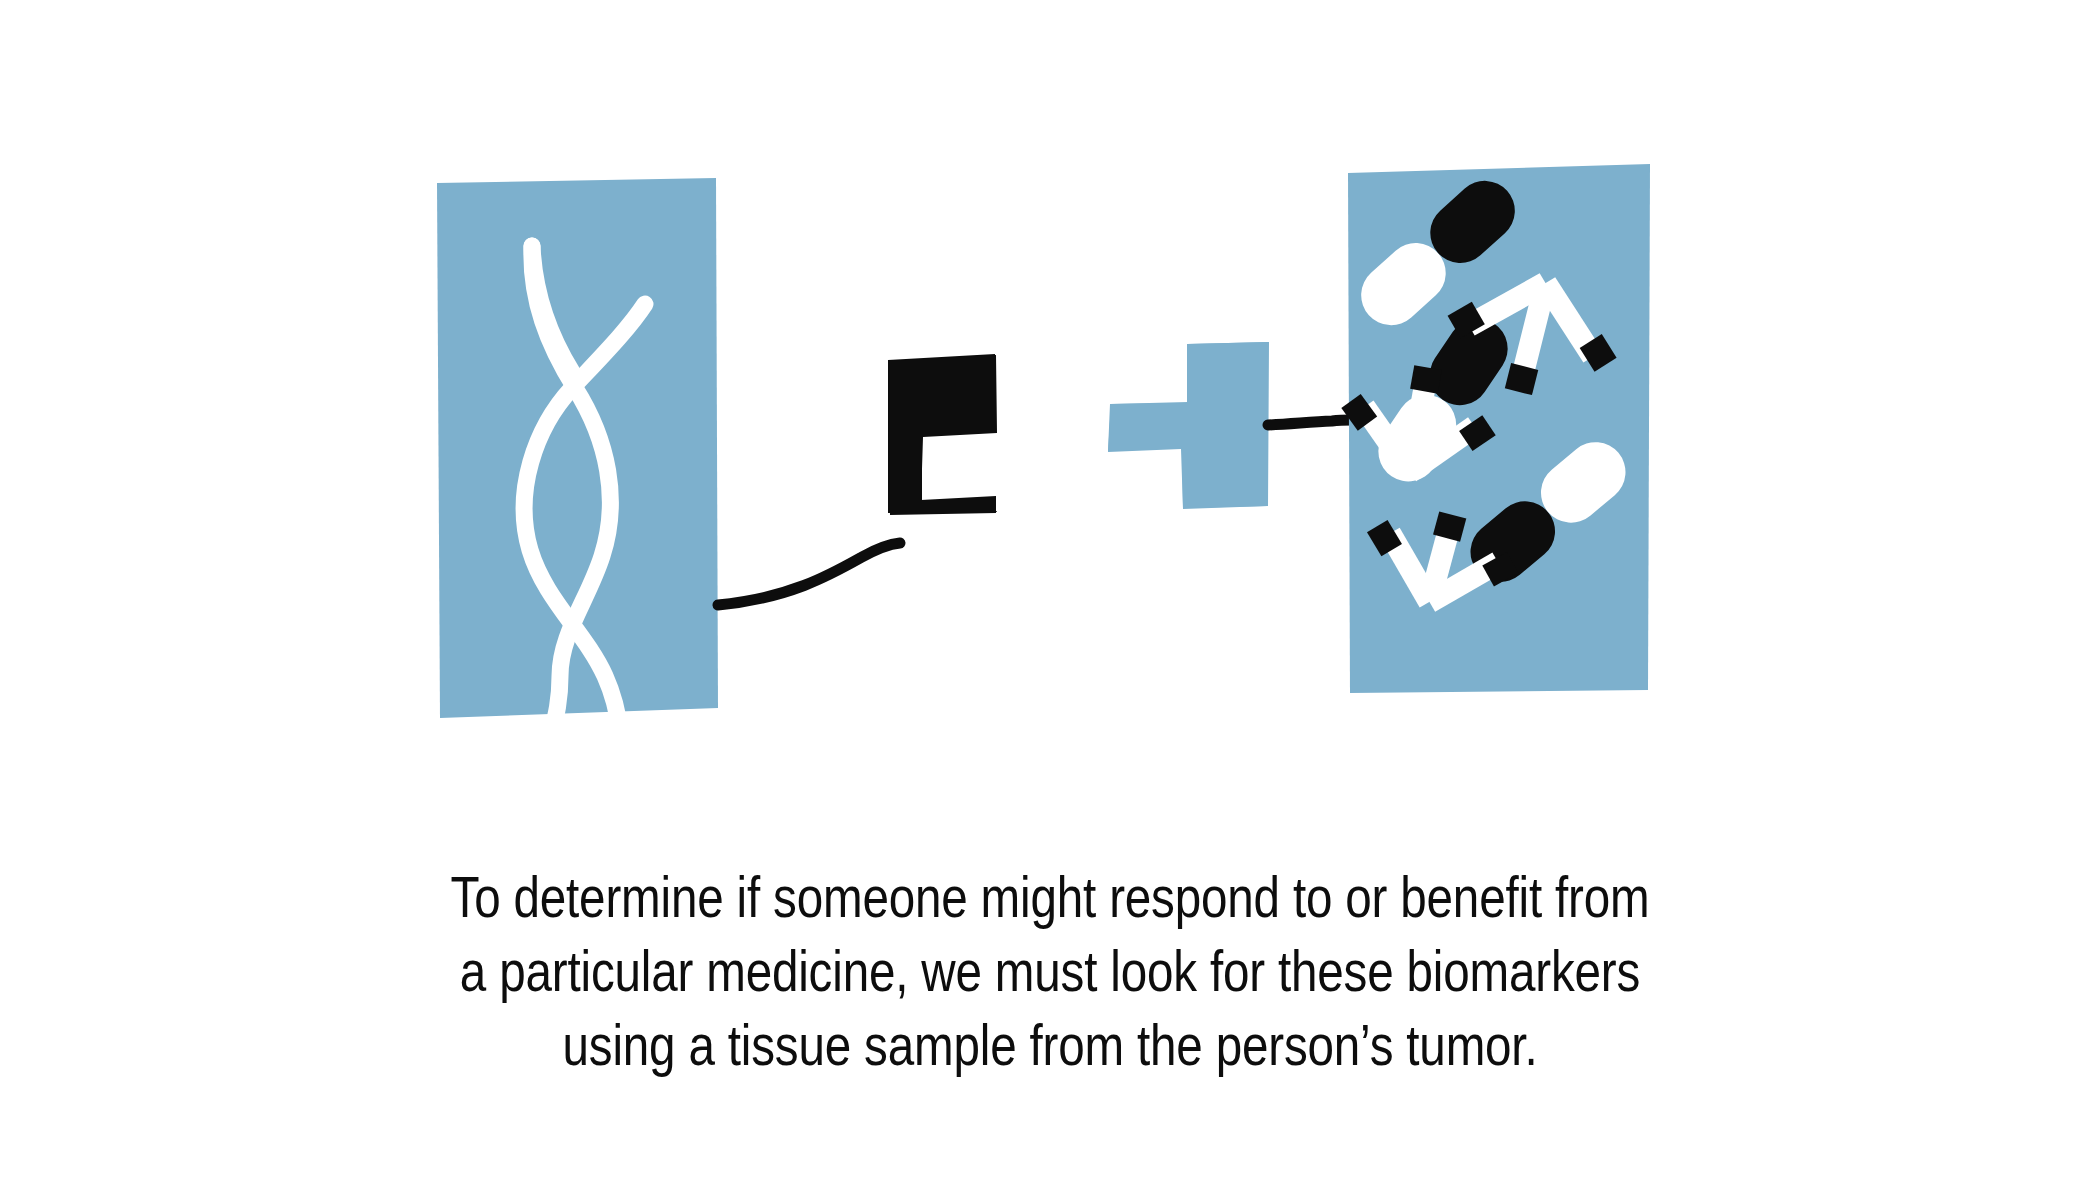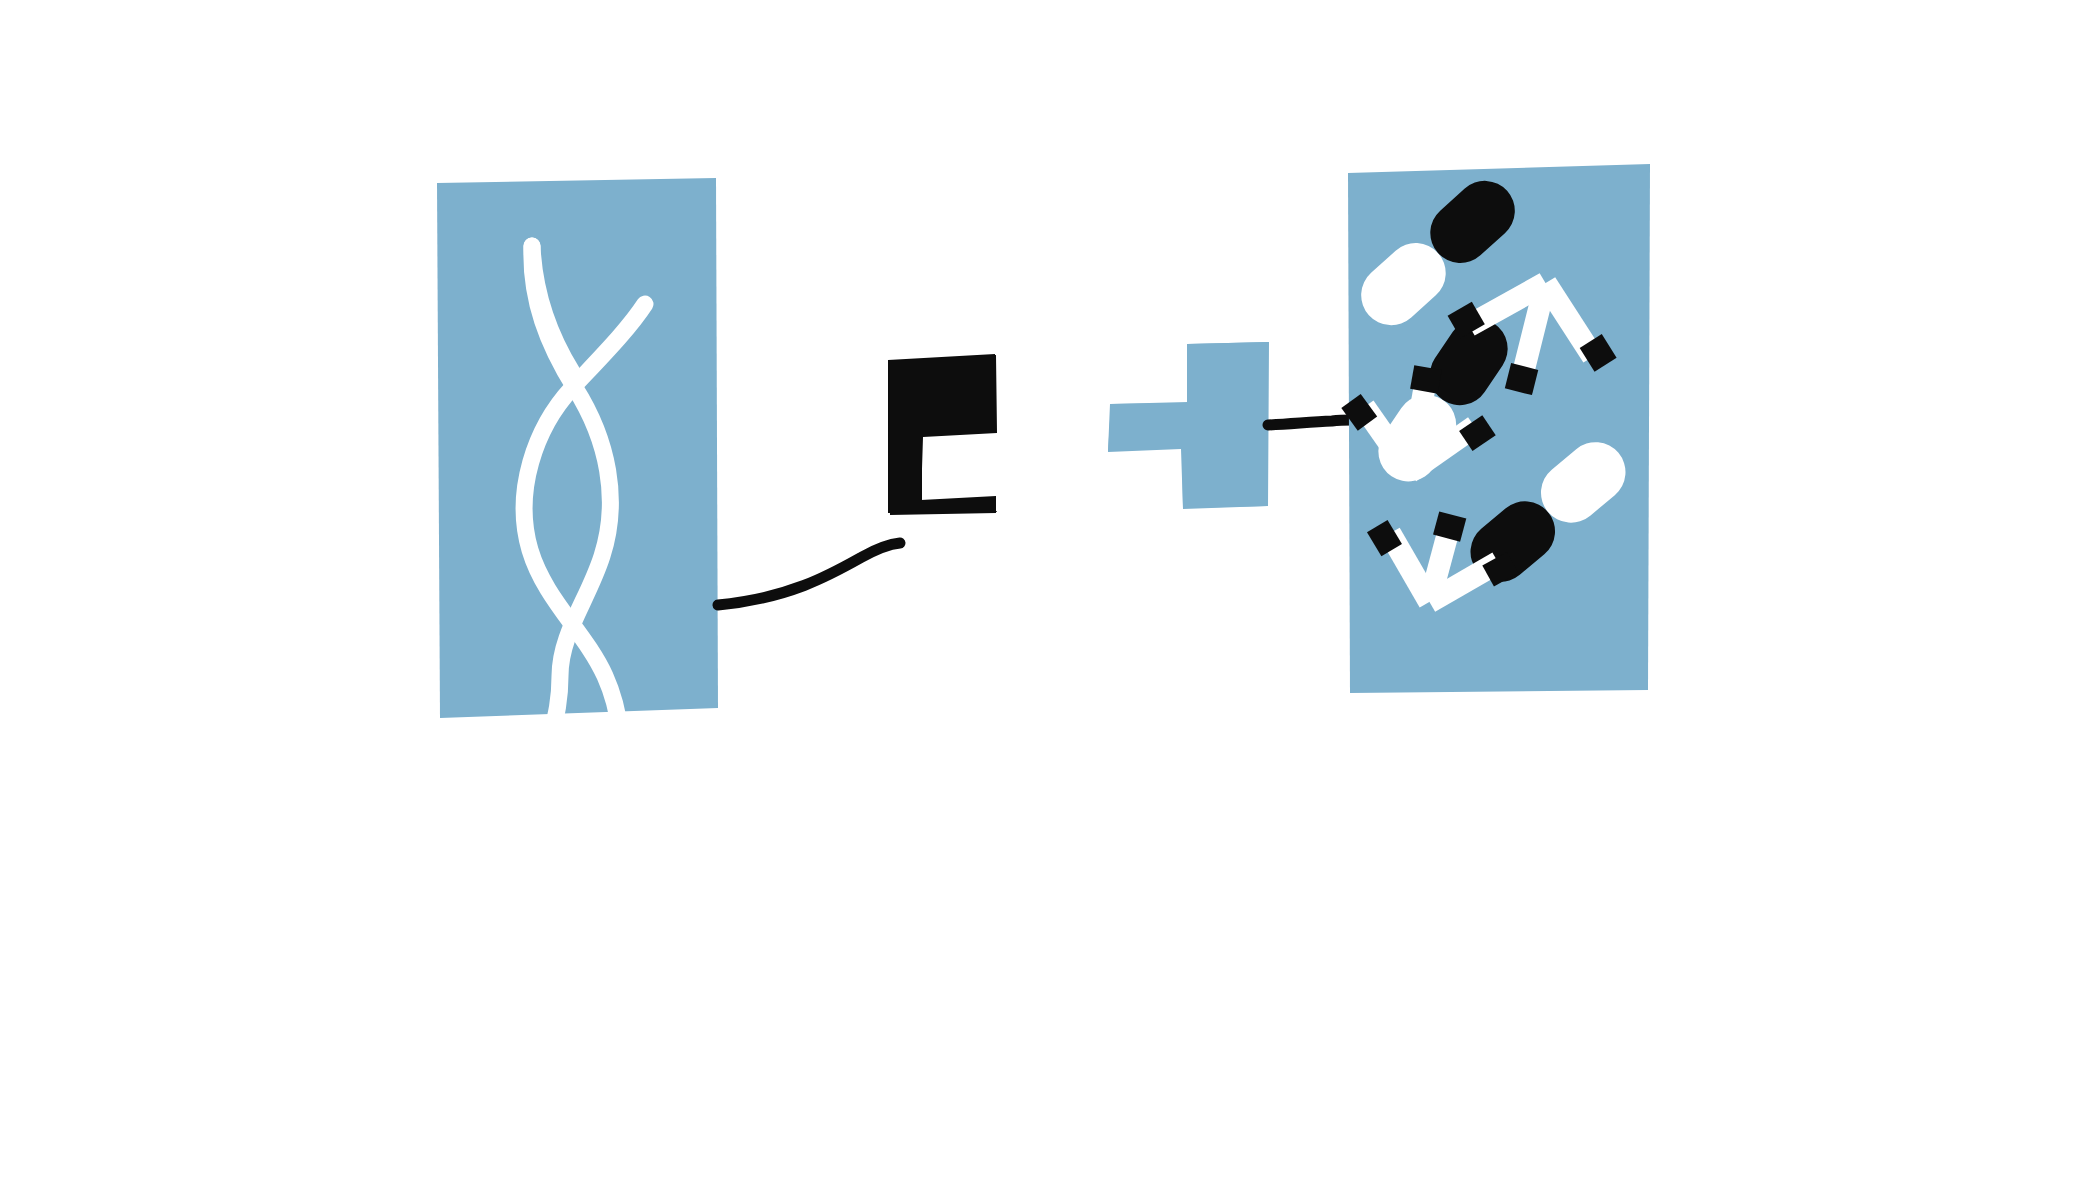--- a/index.html
+++ b/index.html
@@ -123,14 +123,19 @@
         <path d="M -11 0 L 11 0 L 11 80 L -11 80 Z" fill="#ffffff"></path>
         <path d="M -8 6 L 8 -10 L 64 46 L 48 62 Z" fill="#ffffff"></path>
         <path d="M 8 6 L -8 -10 L -64 46 L -48 62 Z" fill="#ffffff"></path>
         <rect x="-14" y="64" width="28" height="24" fill="#0d0d0d"></rect>
         <rect x="46" y="36" width="28" height="24" fill="#0d0d0d" transform="rotate(44 60 48)"></rect>
         <rect x="-74" y="36" width="28" height="24" fill="#0d0d0d" transform="rotate(-44 -60 48)"></rect>
       </g>
     </g>
   </svg>
 
+  <div id="caption">
+    <span class="line">To determine if someone might respond to or benefit from</span>
+    <span class="line">a particular medicine, we must look for these biomarkers</span>
+    <span class="line">using a tissue sample from the person’s tumor.</span>
+  </div>
 
 </div>
 
 </body></html>

